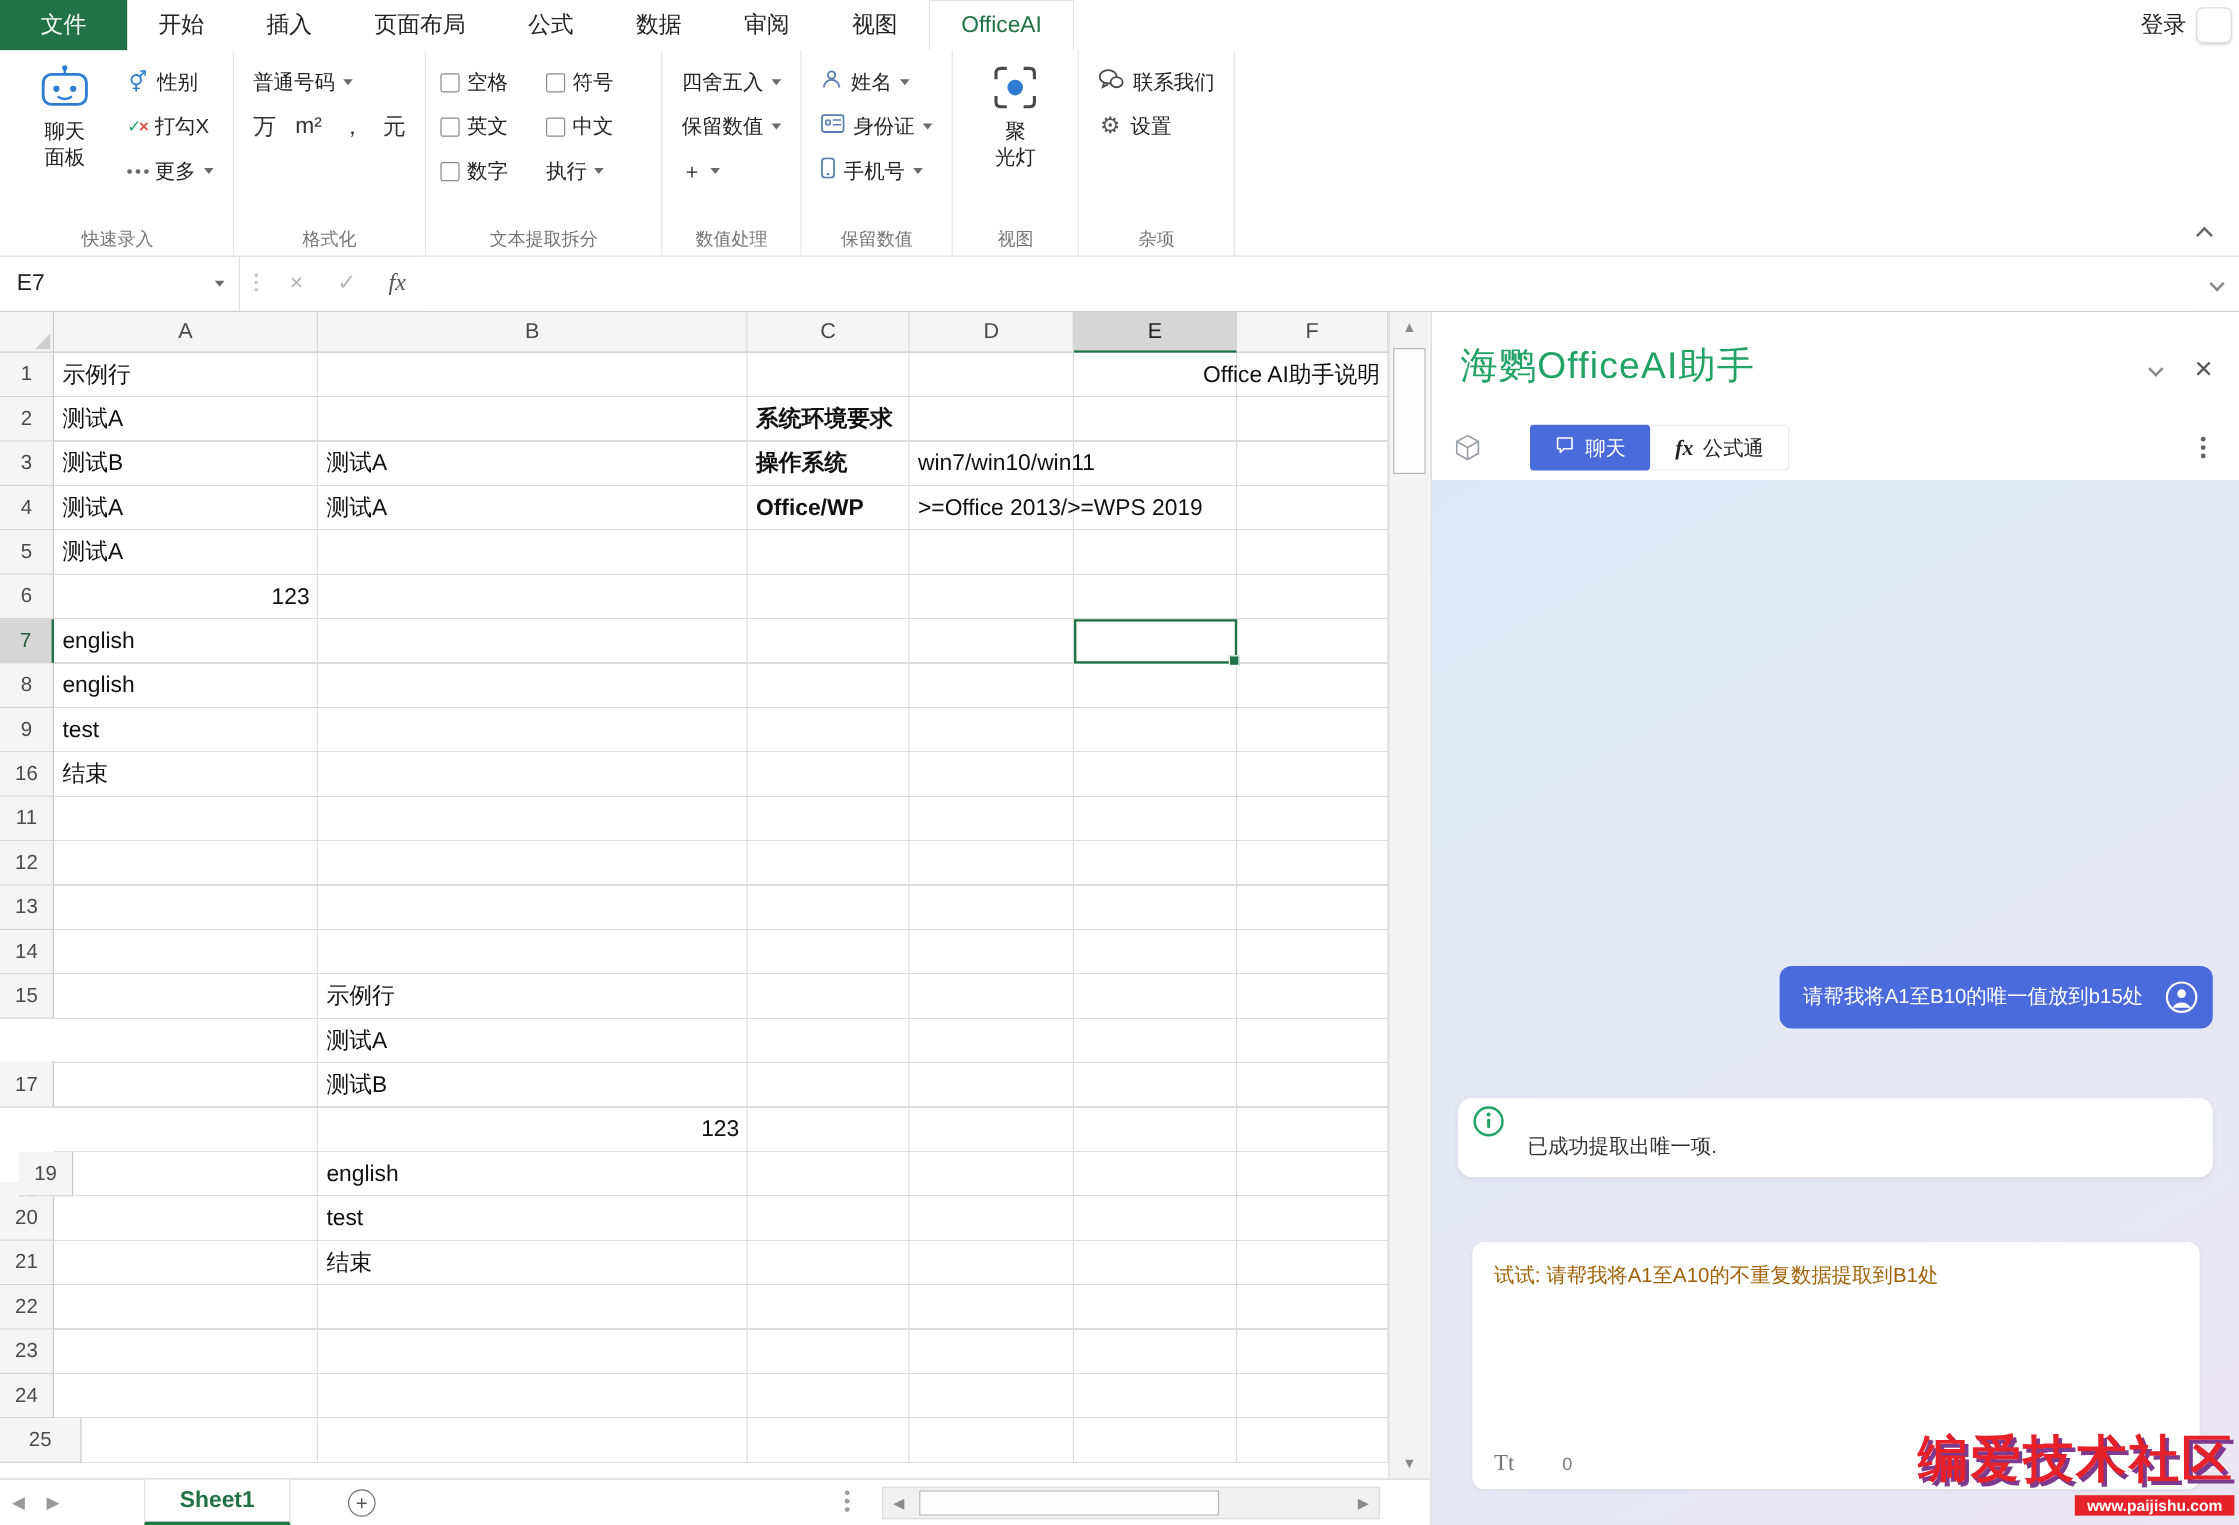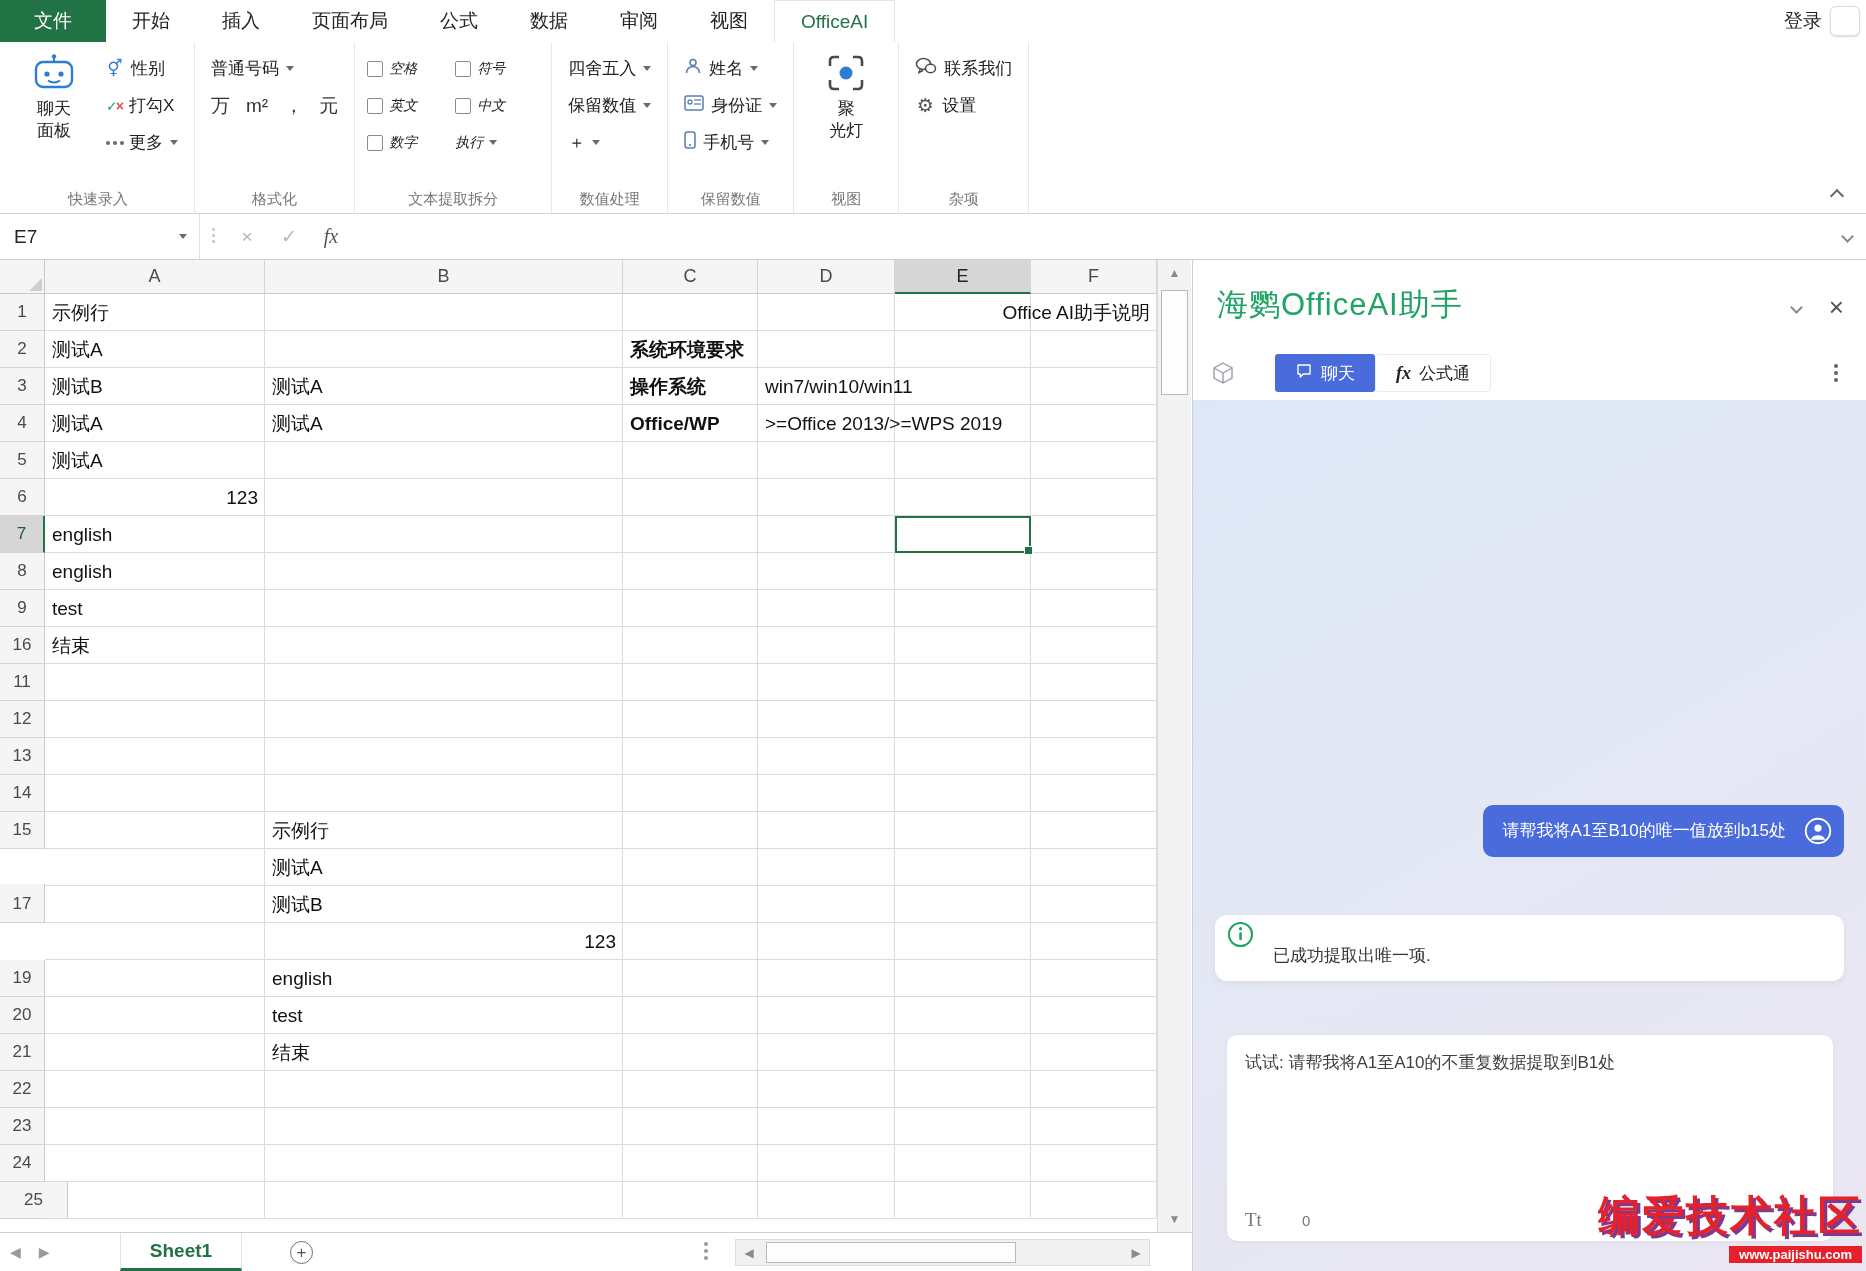--- a/index.html
+++ b/index.html
@@ -22,21 +22,21 @@
             border-bottom:1px solid #d4d4d4; display:flex; align-items:stretch; padding-left:2px; }
   .rgroup { position:relative; display:flex; gap:8px; padding:8px 12px 26px; border-right:1px solid #e7e7e7; }
   .glabel { position:absolute; bottom:4px; left:0; right:0; text-align:center; font-size:15px; color:#767676; }
   .rcol { display:flex; flex-direction:column; }
   .ritem { height:37px; display:flex; align-items:center; gap:7px; font-size:17px; color:#222; padding:0 4px; white-space:nowrap; }
   .bigbtn { width:80px; display:flex; flex-direction:column; align-items:center; gap:1px; padding-top:3px; }
   .bigbtn .bl { font-size:17px; line-height:21px; color:#222; }
   .caret { width:0; height:0; border-left:4px solid transparent; border-right:4px solid transparent;
            border-top:5px solid #6a6a6a; display:inline-block; }
   .cb { width:16px; height:16px; border:1.5px solid #8a8a8a; border-radius:2px; background:#fff; flex:none; }
-  .cbitem { width:84px; display:flex; align-items:center; gap:6px; height:37px; font-size:14px; white-space:nowrap;font-style:italic; }
+  .cbitem { width:84px; display:flex; align-items:center; gap:6px; height:37px; font-size:17px; white-space:nowrap; }
   .cbrow { display:flex; gap:4px; }
   .glyphrow { display:flex; gap:16px; height:37px; align-items:center; font-size:19px; color:#333; padding:0 4px; }
   .gicon { font-size:17px; color:#2e7dd1; width:18px; text-align:center; flex:none; }
   .checkx { font-size:14px; font-weight:bold; letter-spacing:-2px; flex:none; }
   .checkx .ok { color:#21a366; } .checkx .no { color:#d9534f; }
   .hdots3 { width:4px; height:4px; border-radius:50%; background:#6a6a6a;
             box-shadow:7px 0 0 #6a6a6a,14px 0 0 #6a6a6a; margin-right:12px; flex:none; }
   .gear { font-size:19px; color:#555; width:20px; text-align:center; flex:none; }
   .ribbon-collapse { position:absolute; right:24px; bottom:12px; width:10px; height:10px;
                      border-left:2px solid #666; border-top:2px solid #666; transform:rotate(45deg); }
@@ -124,21 +124,21 @@
           background:linear-gradient(150deg,#dde8f6 0%,#e6e7f4 60%,#eae6f2 100%); overflow:hidden; }
   .ubub { position:absolute; right:22px; top:405px; background:#4a6bdb; color:#fff; font-size:17px;
           line-height:24px; padding:14px 58px 14px 20px; border-radius:10px; white-space:nowrap; }
   .uavatar { position:absolute; right:12px; top:50%; transform:translateY(-50%); width:28px; height:28px; }
   .abub { position:absolute; left:22px; right:22px; top:515px; height:66px; background:#fff; border-radius:12px;
           box-shadow:0 2px 6px rgba(0,0,0,.06); }
   .infoi { position:absolute; left:12px; top:6px; }
   .atext { position:absolute; left:58px; bottom:14px; font-size:17px; color:#333; }
   .cinput { position:absolute; left:34px; width:606px; top:635px; height:206px; background:#fff; border-radius:10px;
             box-shadow:0 1px 4px rgba(0,0,0,.05); }
-  .cinput .ph { padding:16px 18px; font-size:17px; color:#404040; }
+  .cinput .ph { padding:16px 18px; font-size:17px; color:#a16207; }
   .crow { position:absolute; left:18px; bottom:10px; display:flex; align-items:baseline; gap:40px; }
   .tt { font-size:19px; color:#777; font-family:"Liberation Serif",serif; }
   .cnt { font-size:15px; color:#777; }
   .wm { position:absolute; right:4px; top:788px; text-align:right; z-index:5; }
   .wmt { font-size:42px; font-weight:bold; color:#e62129; letter-spacing:2px;
          text-shadow:3px 3px 0 #7d3a8f; white-space:nowrap; }
   .wmu { display:inline-block; margin-top:2px; background:#e62129; color:#fff; font-size:13px;
          padding:1px 10px; font-weight:bold; }
 </style>
 </head>
@@ -368,21 +368,21 @@
     <div class="grhdr" style="left: 0px; top: 330px; width: 45px; height: 37px;">9</div>
     <div class="grhdr" style="left: 0px; top: 367px; width: 45px; height: 37px;">16</div>
     <div class="grhdr" style="left: 0px; top: 404px; width: 45px; height: 37px;">11</div>
     <div class="grhdr" style="left: 0px; top: 441px; width: 45px; height: 37px;">12</div>
     <div class="grhdr" style="left: 0px; top: 478px; width: 45px; height: 37px;">13</div>
     <div class="grhdr" style="left: 0px; top: 515px; width: 45px; height: 37px;">14</div>
     <div class="grhdr" style="left: 0px; top: 552px; width: 45px; height: 37px;">15</div>
     <div class="grhdr" style="left: 0px; top: 624px; width: 45px; height: 37px; text-align: right;">16</div>
     <div class="grhdr" style="left: 0px; top: 626px; width: 45px; height: 37px;">17</div>
     <div class="grhdr" style="left: 0px; top: 685px; width: 45px; height: 37px; margin-top: 40px;">18</div>
-    <div class="grhdr" style="left: 0px; top: 700px; width: 45px; height: 37px;">19</div>
+    <div class="grhdr" style="left: 16px; top: 700px; width: 45px; height: 37px;">19</div>
     <div class="grhdr" style="left: 0px; top: 737px; width: 45px; height: 37px;">20</div>
     <div class="grhdr" style="left: 0px; top: 774px; width: 45px; height: 37px;">21</div>
     <div class="grhdr" style="left: 0px; top: 811px; width: 45px; height: 37px;">22</div>
     <div class="grhdr" style="left: 0px; top: 848px; width: 45px; height: 37px;">23</div>
     <div class="grhdr" style="left: 0px; top: 885px; width: 45px; height: 37px;">24</div>
     <div class="grhdr" style="left: 0px; top: 922px; width: 68px; height: 37px;">25</div>
     <div class="ghlines" style="left: 45px; top: 34px; width: 1112px; height: 925px;"></div>
     <div class="gvline" style="left: 264px; top: 34px; width: 1px; height: 925px;"></div>
     <div class="gvline" style="left: 622px; top: 34px; width: 1px; height: 925px;"></div>
     <div class="gvline" style="left: 757px; top: 34px; width: 1px; height: 925px;"></div>

